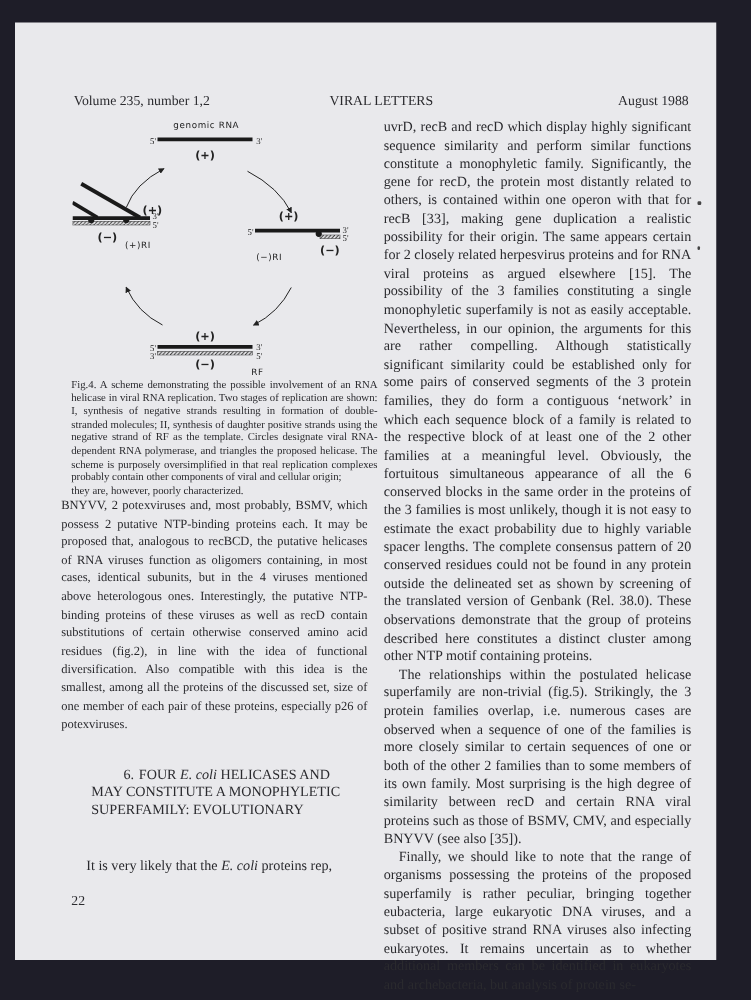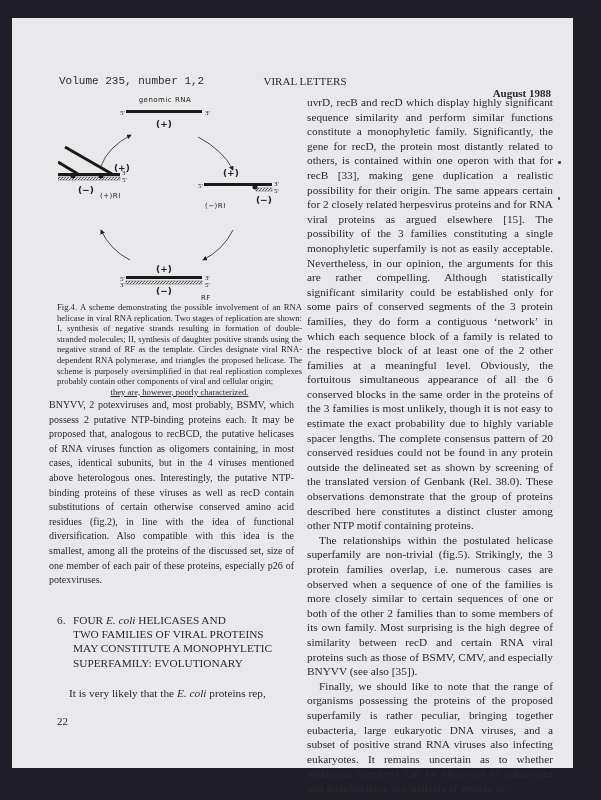--- a/index.html
+++ b/index.html
@@ -11,48 +11,48 @@
     color:#2a2a2e;
   }
   .page {
     position:absolute; left:12px; top:18px; width:561px; height:750px;
     background:#e9e9ec;
   }
   .header {
     position:absolute; top:75px; left:59px; width:492px;
     font-size:11px; color:#2a2a2e;
   }
-  .header .left { position:absolute; left:0; top:0;font-family:Liberation Mono, monospace; }
+  .header .left { position:absolute; left:0; top:0; }
   .header .center { position:absolute; left:0; width:492px; text-align:center; top:0; }
-  .header .right { position:absolute; right:0; top:12px;font-weight:bold; }
+  .header .right { position:absolute; right:0; top:0; }
 
   .figure { position:absolute; left:58px; top:92px; width:244px; height:208px; }
   .caption {
     position:absolute; left:57px; top:302px; width:245px;
     font-size:8.6px; line-height:10.6px; text-align:justify;
   }
-  .caption .last { text-align:center; display:block;text-decoration:underline; }
+  .caption .last { text-align:left; display:block; }
 
   .col-left {
     position:absolute; left:49px; top:398px; width:245px;
     font-size:10px; line-height:14.6px; text-align:justify;
   }
   .col-right {
     position:absolute; left:307px; top:95px; width:246px;
     font-size:11.3px; line-height:14.6px; text-align:justify;
   }
   p { margin:0; }
   .indent { text-indent:12px; }
   .section-head {
     position:absolute; left:57px; top:613px; width:245px;
     font-size:11.3px; line-height:14.2px;
   }
   .section-head .num { display:inline-block; width:16px; }
   .section-head .line { padding-left:16px; display:block; }
-  .section-head .line.first { padding-left:0; }
+  .section-head .line.first { padding-left:0;text-align:center; }
   .section-body {
     position:absolute; left:57px; top:686px; width:245px;
     font-size:11.3px; line-height:14.6px; text-indent:12px;
   }
   .page-number {
     position:absolute; left:57px; top:715px; font-size:11px;
   }
   .mark { position:absolute; width:3px; height:3px; background:#444; border-radius:1px; }
   i { font-style:italic; }
   .fig-label { font-family:"DejaVu Sans", sans-serif; font-size:7px; fill:#222; letter-spacing:0.5px; }
@@ -132,21 +132,20 @@
   <span>Fig.4. A scheme demonstrating the possible involvement of an RNA helicase in viral RNA replication. Two stages of replication are shown: I, synthesis of negative strands resulting in formation of double-stranded molecules; II, synthesis of daughter positive strands using the negative strand of RF as the template. Circles designate viral RNA-dependent RNA polymerase, and triangles the proposed helicase. The scheme is purposely oversimplified in that real replication complexes probably contain other components of viral and cellular origin;</span>
   <span class="last">they are, however, poorly characterized.</span>
 </div>
 
 <div class="col-left">
   <p>BNYVV, 2 potexviruses and, most probably, BSMV, which possess 2 putative NTP-binding proteins each. It may be proposed that, analogous to recBCD, the putative helicases of RNA viruses function as oligomers containing, in most cases, identical subunits, but in the 4 viruses mentioned above heterologous ones. Interestingly, the putative NTP-binding proteins of these viruses as well as recD contain substitutions of certain otherwise conserved amino acid residues (fig.2), in line with the idea of functional diversification. Also compatible with this idea is the smallest, among all the proteins of the discussed set, size of one member of each pair of these proteins, especially p26 of potexviruses.</p>
 </div>
 
 <div class="section-head">
   <span class="line first"><span class="num">6.</span><span>FOUR </span><i>E. coli</i><span> HELICASES AND</span></span>
-  <span class="line">TWO FAMILIES OF VIRAL PROTEINS</span>
   <span class="line">MAY CONSTITUTE A MONOPHYLETIC</span>
   <span class="line">SUPERFAMILY: EVOLUTIONARY</span>
 </div>
 
 <div class="section-body">
   <span>It is very likely that the </span><i>E. coli</i><span> proteins rep,</span>
 </div>
 
 <div class="page-number">22</div>
 

